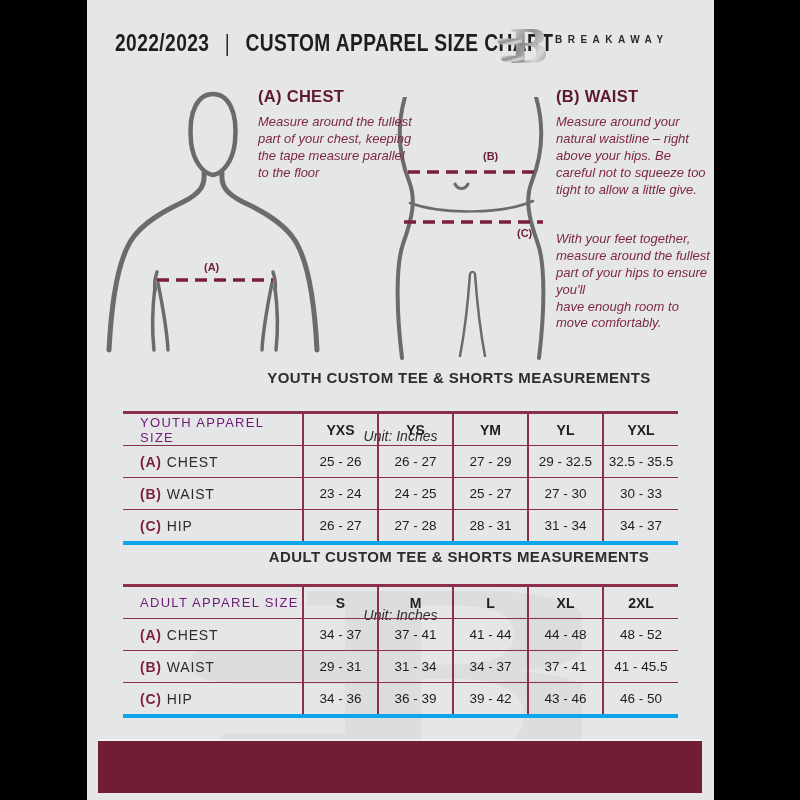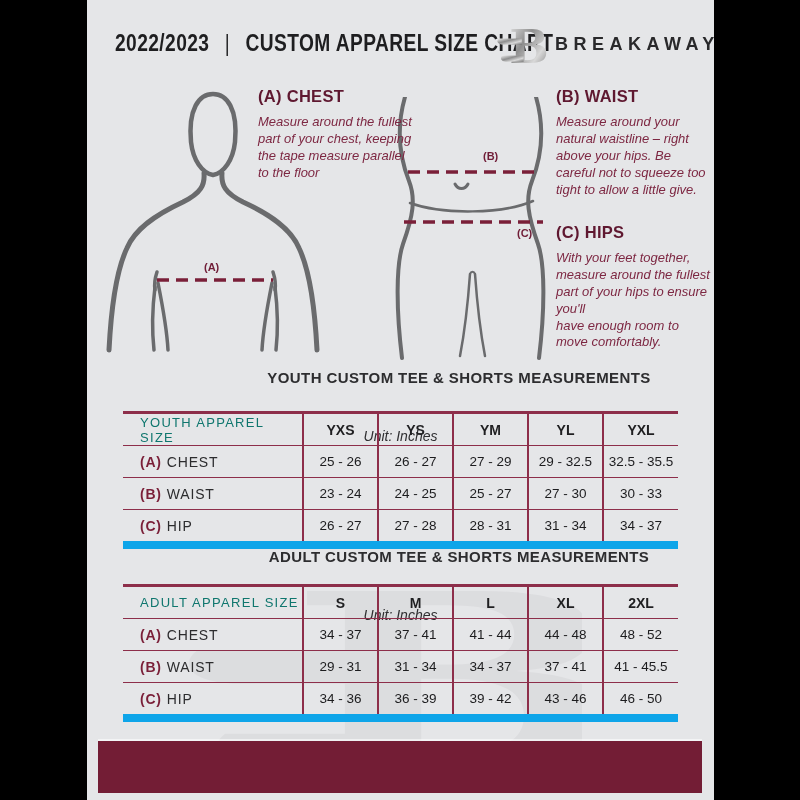--- a/index.html
+++ b/index.html
@@ -6,21 +6,21 @@
   .stage{position:relative;width:800px;height:800px;background:#000;overflow:hidden;
          font-family:"Liberation Sans",sans-serif;}
   .page{position:absolute;left:87px;top:0;width:627px;height:800px;background:#e5e6e8;}
 
   
   .doc-title{position:absolute;left:28px;top:29px;font-size:24px;font-weight:700;
              color:#1e1e20;letter-spacing:.5px;transform:scaleX(.8);transform-origin:left center;
              white-space:nowrap;}
   .doc-title .divider{margin:0 12px;font-weight:400;color:#2a2a2c;}
   .logo{position:absolute;left:406px;top:15px;width:54px;height:54px;}
-  .brand{position:absolute;left:468px;top:34px;font-size:18px;font-weight:700;
+  .brand{position:absolute;left:468px;top:34px;font-size:10px;font-weight:700;
          letter-spacing:5.5px;color:#29292b;}
 
   
   .figure{position:absolute;}
   .guide-block{position:absolute;}
   .guide-block h3{margin:0;font-size:16.5px;font-weight:700;color:#5f1830;letter-spacing:.3px;}
   .guide-block p{margin:8px 0 0 0;font-size:13px;line-height:1.3;font-style:italic;
                  color:#7d2742;white-space:pre-line;}
   .marker{position:absolute;font-size:11px;font-weight:700;color:#701d37;}
 
@@ -28,23 +28,23 @@
   .section-title{position:absolute;left:0;width:744px;text-align:center;font-size:15px;
                  font-weight:700;letter-spacing:.4px;color:#2d2d2f;}
   .section-unit{position:absolute;left:0;width:627px;text-align:center;font-size:14px;
                 font-style:italic;color:#2f2f31;margin-top:40px;}
 
   
   .size-table{position:absolute;left:36px;border-collapse:collapse;table-layout:fixed;
               width:555px;}
   .size-table td{height:31px;border-top:1.5px solid #8d2e4a;padding:0;vertical-align:middle;}
   .size-table tr.head-row td{border-top:3px solid #8d2e4a;}
-  .size-table tr:last-child td{border-bottom:8px solid #0ea5e9;}
+  .size-table tr:last-child td{border-bottom:4px solid #0ea5e9;}
   .size-table td + td{border-left:2px solid #8d2e4a;}
-  .size-table td.corner{font-size:13px;letter-spacing:1.3px;color:#0f766e;padding-left:17px;}
+  .size-table td.corner{font-size:13px;letter-spacing:1.3px;color:#701a75;padding-left:17px;}
   .size-table td.size-head{font-weight:700;font-size:14px;text-align:center;color:#1f1f21;margin-left:8px;}
   .size-table td.row-head{padding-left:17px;font-size:14px;letter-spacing:.8px;color:#2c2c2e;}
   .size-table td.row-head .pfx{font-weight:700;color:#7a1f38;margin-right:5px;}
   .size-table td.val{text-align:center;font-size:13.5px;color:#1c1c1e;margin-left:10px;}
 
   .watermark{position:absolute;left:75px;top:538px;opacity:.55;}
   .footer-bar{position:absolute;left:11px;top:741px;width:604px;height:52px;background:#731d35;
               box-shadow:0 -2px 0 rgba(255,255,255,.55);}
 </style>
 </head>
@@ -113,21 +113,20 @@
 
     <div class="guide-block" style="left:171px;top:87px;width:157px;">
       <h3>(A) CHEST</h3>
       <p>Measure around the fullest part of your chest, keeping the tape measure parallel to the floor</p>
     </div>
     <div class="guide-block" style="left:469px;top:87px;width:152px;">
       <h3>(B) WAIST</h3>
       <p>Measure around your natural waistline – right above your hips. Be careful not to squeeze too tight to allow a little give.</p>
     </div>
     <div class="guide-block" style="left:469px;top:223px;width:157px;">
-      <h3>(C) HIPS</h3>
       <p>With your feet together, measure around the fullest part of your hips to ensure you'll
 have enough room to move comfortably.</p>
     </div>
 
     <div class="section-title" style="top:369px;">YOUTH CUSTOM TEE &amp; SHORTS MEASUREMENTS</div>
     <div class="section-unit" style="top:388px;">Unit: Inches</div>
     <table class="size-table" style="top:411px;">
       <colgroup>
           <col style="width:180px">
           <col style="width:75px">

